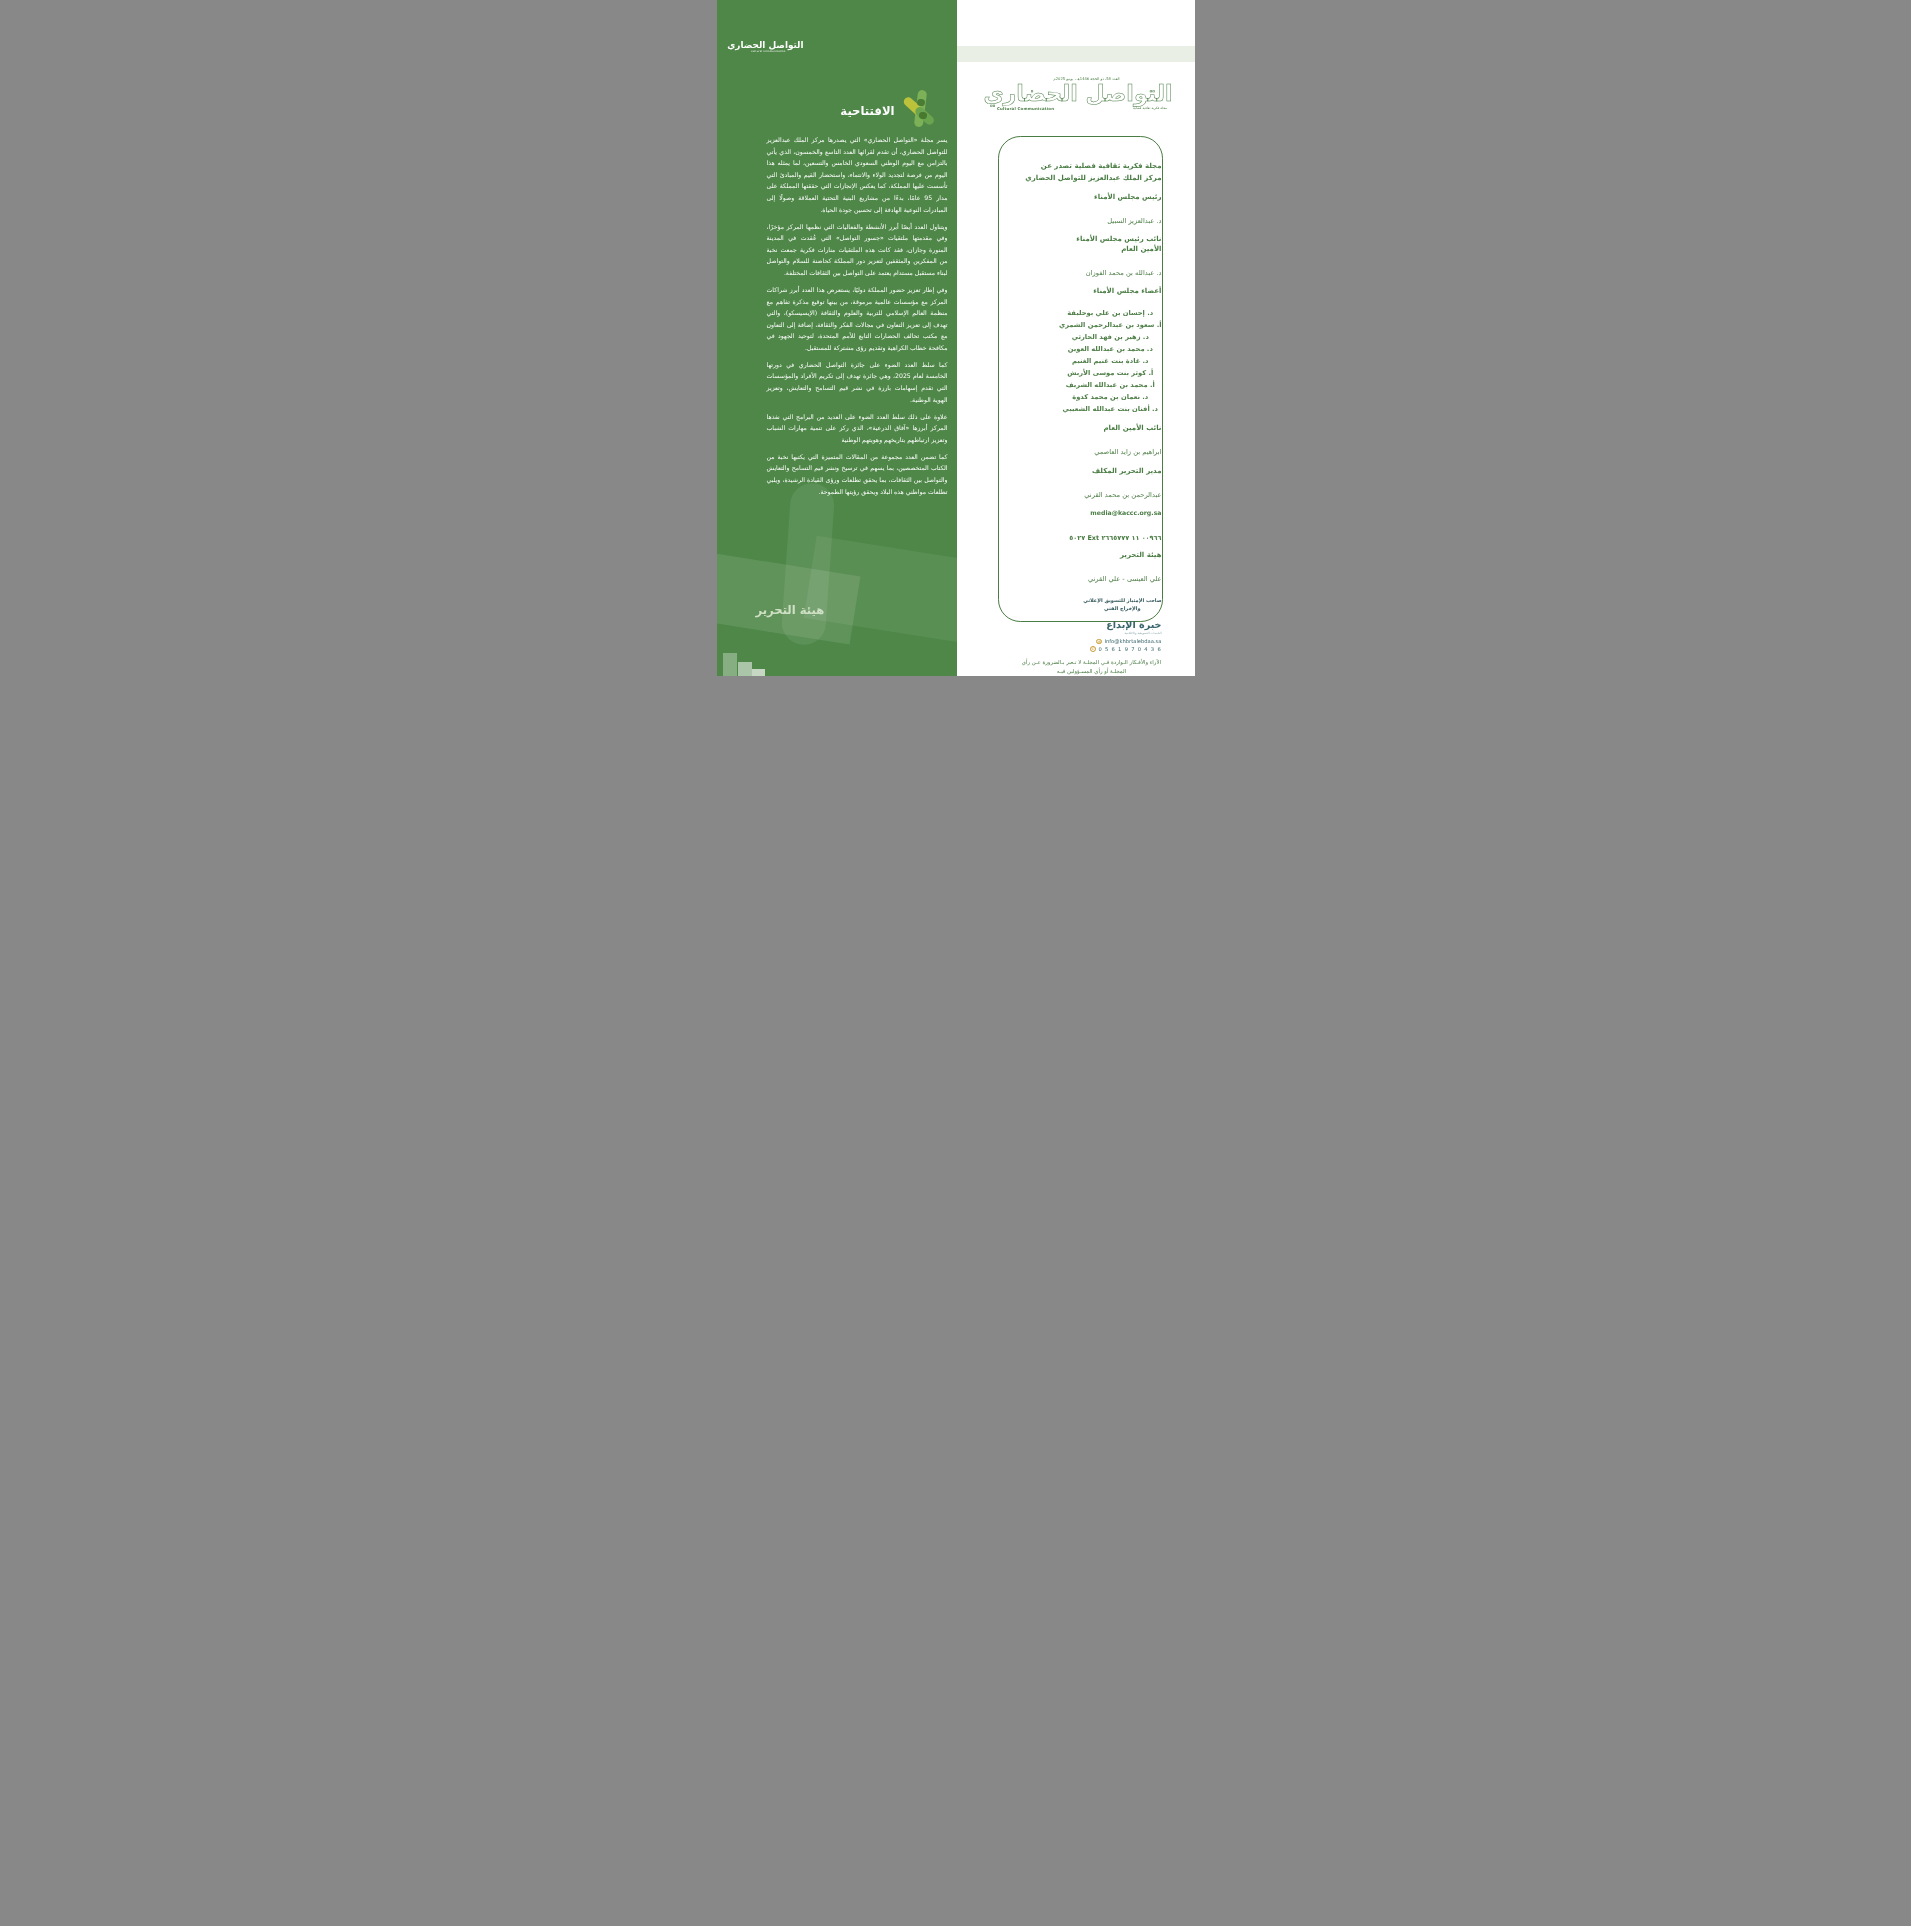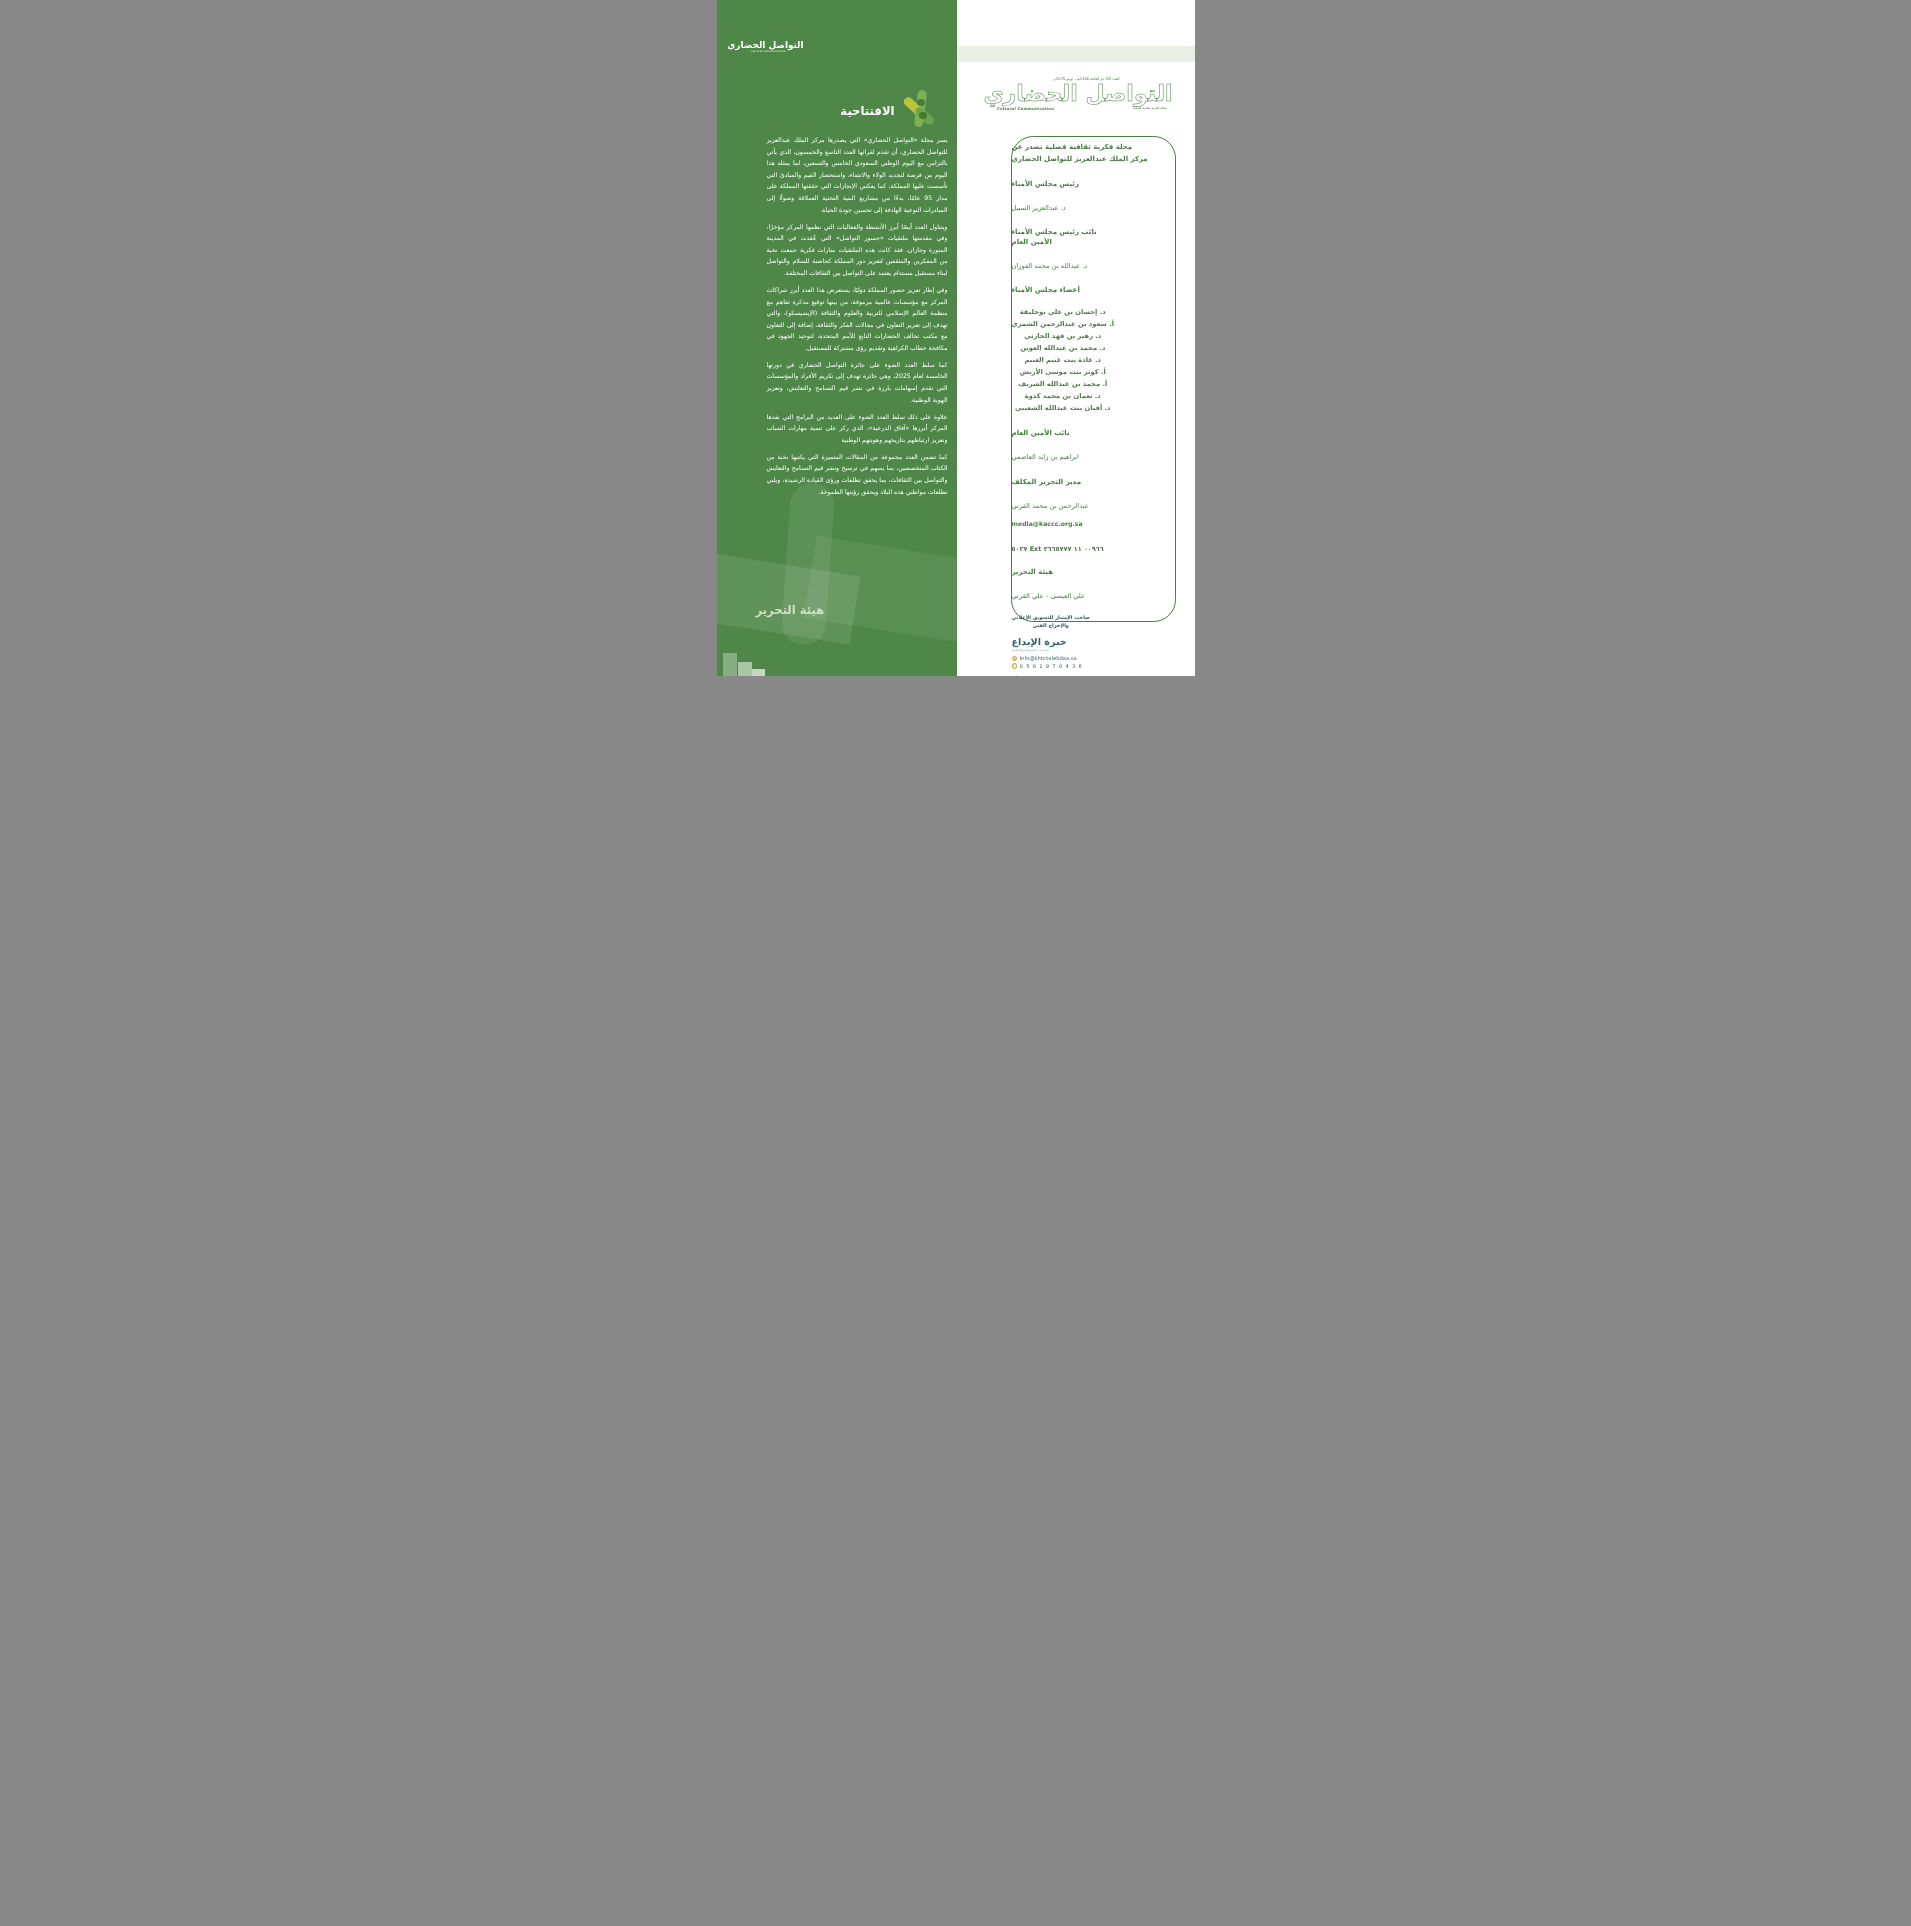--- a/index.html
+++ b/index.html
@@ -64,27 +64,27 @@
   .mag-logo .ar {
     font-size:22px; font-weight:bold; line-height:1.05; direction:rtl; white-space:nowrap;
     color:transparent; -webkit-text-stroke:0.5px #4a7d44;
   }
   .mag-logo .sub { display:flex; justify-content:space-between; padding:0 5.4px; margin-top:0.8px; }
   .mag-logo .en { font-size:3.9px; font-weight:bold; color:#4a7d44; letter-spacing:0.2px; }
   .mag-logo .tag { font-size:3.3px; color:#4a7d44; direction:rtl; letter-spacing:0.4px; }
 
   
   .info-box {
-    position:absolute; left:294px; top:136px; width:165px; height:486px;
+    position:absolute; left:281px; top:136px; width:165px; height:486px;
     border:0.6px solid #4a7d44; border-radius:22.3px;
-    display:flex; flex-direction:column; align-items:flex-end;
-    direction:rtl; text-align:center; color:#4f7f48; padding-top:4px;
+    display:flex; flex-direction:column; align-items:flex-start;
+    direction:rtl; text-align:center; color:#4f7f48; padding-top:23px;
   }
   .ib-intro { font-size:7px; font-weight:bold; line-height:12px; color:#4a7d44; }
-  .ib-h { font-size:7px; font-weight:bold; line-height:9.2px; color:#4a7d44; margin-top:15px; }
+  .ib-h { font-size:7px; font-weight:bold; line-height:9.2px; color:#4a7d44; margin-top:9px; }
   .ib-h2 { font-size:7px; font-weight:bold; line-height:9.2px; color:#4a7d44; }
   .ib-name { font-size:6.7px; line-height:9.2px; margin-top:15px; }
   .ib-members { margin-top:11px;font-weight:bold; }
   .ib-members div { font-size:6.7px; line-height:12px; }
   .ib-email { font-size:6.2px; font-weight:bold; margin-top:8.5px; direction:ltr; color:#4a7d44; }
   .ib-phone { font-size:6.5px; font-weight:bold; margin-top:18px; direction:ltr; color:#4a7d44; }
 
   .adv-heading { margin-top:11.6px; color:#33585c; font-size:5px; font-weight:bold; line-height:8.5px; }
 
   .khbrt-mark {

